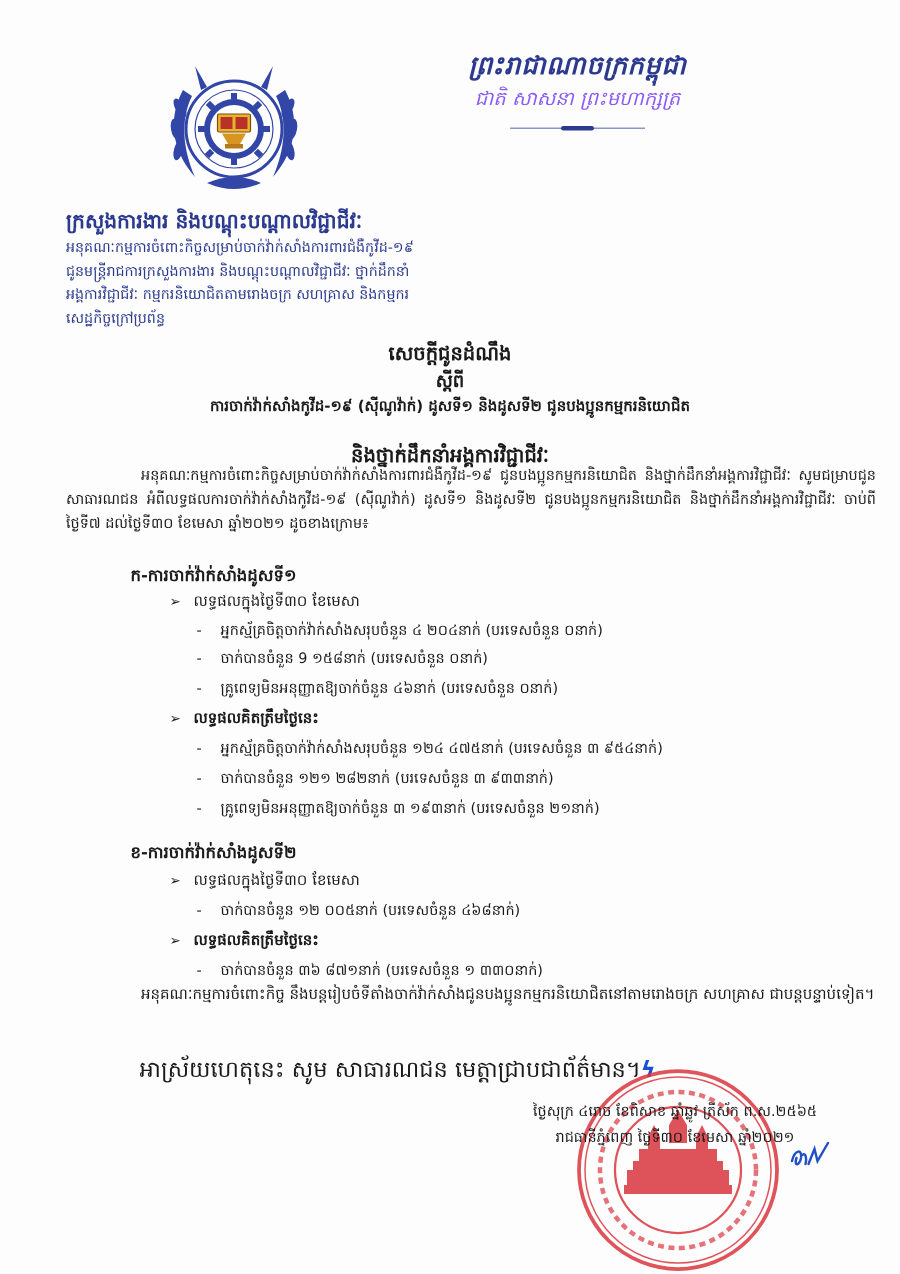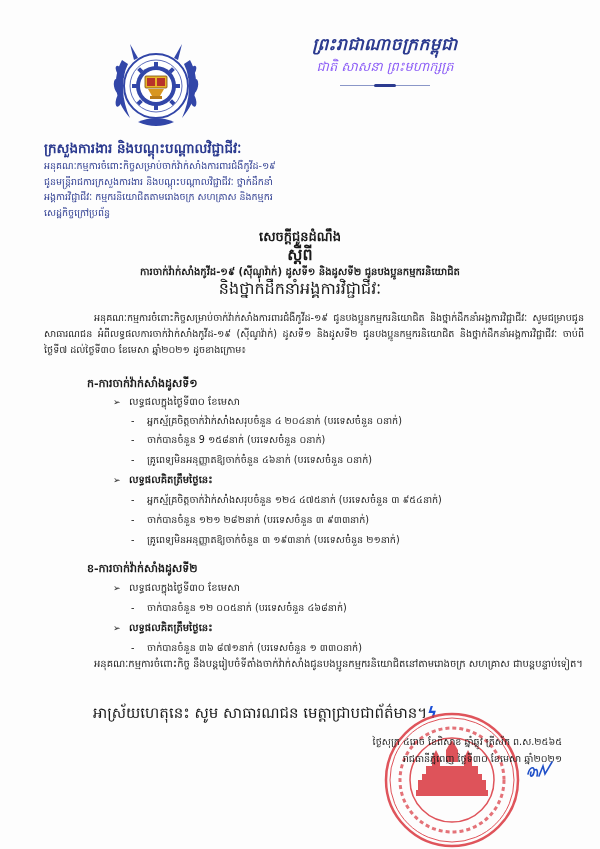--- a/index.html
+++ b/index.html
@@ -16,41 +16,41 @@
   .kingdom .orn::before { content: ""; position: absolute; left: 0; right: 0; top: 1px; height: 1px; background: #8a97c8; }
   .kingdom .orn::after { content: ""; position: absolute; left: 34px; width: 22px; top: 0; height: 3px; background: #2b3a8f; border-radius: 2px; }
 
   .ministry { position: absolute; left: 44px; top: 138px; width: 290px; }
   .ministry .m1 { font-size: 13.5px; font-weight: bold; color: #2b3a8f; line-height: 20px; }
   .ministry .m2 { font-size: 9.5px; color: #2b3a8f; line-height: 15.5px; }
 
   
   .titles { position: absolute; left: 40px; top: 228px; width: 520px; text-align: center; }
   .titles .t1 { font-size: 13px; font-weight: bold; line-height: 18px; }
-  .titles .t2 { font-size: 16px; font-weight: bold; line-height: 17px; }
+  .titles .t2 { font-size: 12px; font-weight: bold; line-height: 17px; }
   .titles .t3 { font-size: 10px; font-weight: bold; line-height: 17px; white-space: nowrap; }
-  .titles .t4 { font-size: 16px; font-weight: normal; line-height: 17px; }
+  .titles .t4 { font-size: 13px; font-weight: bold; line-height: 17px; margin-top: 16px; }
 
   
   .intro { position: absolute; left: 44px; top: 310px; width: 540px; font-size: 9.6px; line-height: 16px; text-align: justify; }
   .intro .indent { display: inline-block; width: 50px; }
 
   .section-title { position: absolute; left: 87px; font-size: 11px; font-weight: bold; line-height: 16px; }
   .sub { position: absolute; left: 113px; font-size: 10px; line-height: 16px; display: flex; align-items: center; }
   .sub .arrow { font-size: 9px; width: 16px; display: inline-block; }
   .sub.bold { font-weight: bold; }
   .item { position: absolute; left: 131px; font-size: 9.6px; line-height: 16px; white-space: nowrap; display: flex; }
   .item .dash { width: 16px; display: inline-block; }
 
   .closing { position: absolute; left: 44px; top: 655px; width: 540px; font-size: 10px; line-height: 17px; }
   .closing .indent { display: inline-block; width: 50px; }
   .regards { position: absolute; left: 93px; top: 705px; font-size: 15px; line-height: 16px; }
   .mark { color: #1c4fd6; font-weight: bold; }
 
-  .date { position: absolute; left: 312px; top: 733px; width: 250px; text-align: right; font-size: 9.6px; line-height: 17px; z-index: 2; }
+  .date { position: absolute; left: 325px; top: 733px; width: 250px; text-align: center; font-size: 9.6px; line-height: 17px; z-index: 2; }
 
   
   .stamp { position: absolute; left: 382px; top: 710px; width: 140px; height: 140px; z-index: 1; }
   .signature { position: absolute; left: 525px; top: 760px; width: 30px; height: 22px; z-index: 3; }
 </style>
 </head>
 <body>
 
 <div class="page">
 

